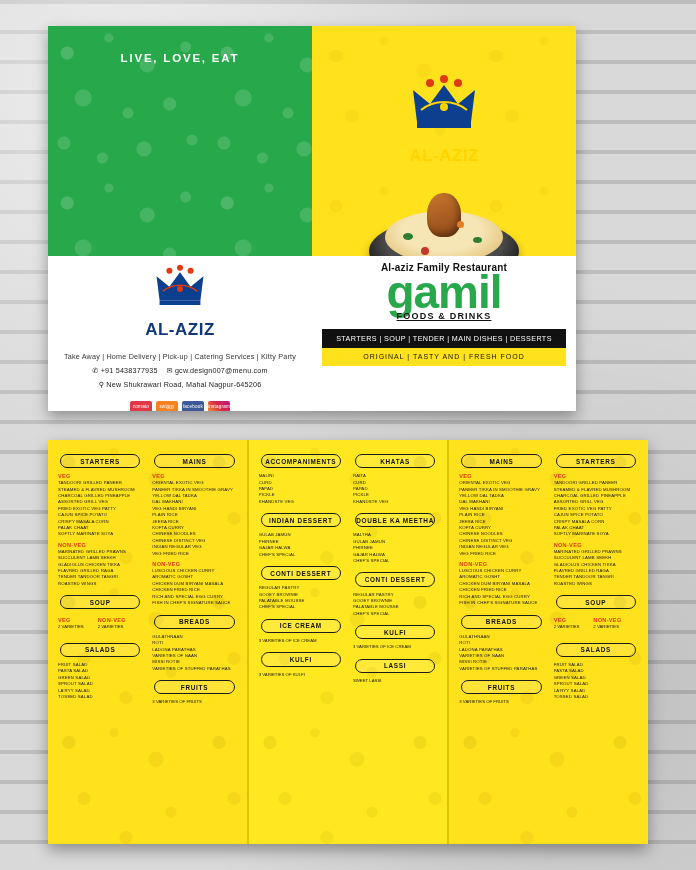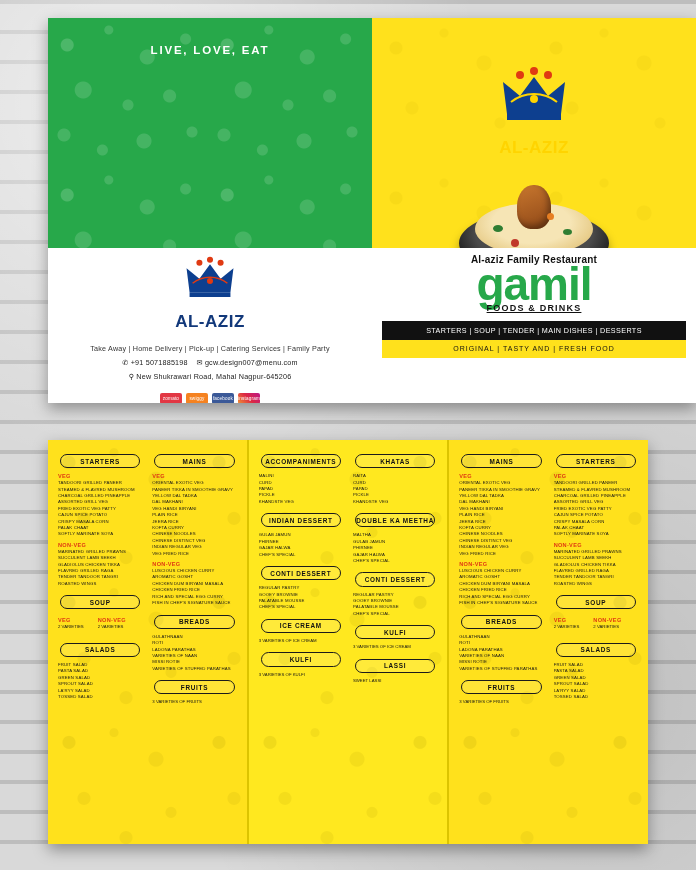--- a/index.html
+++ b/index.html
@@ -44,25 +44,24 @@
   
   .sheet {
     position: absolute;
     box-shadow: 0 6px 14px rgba(0,0,0,0.35);
     overflow: hidden;
   }
 
   
   #outer {
     left: 48px;
-    top: 18px;
-    width: 600px;
+    top: 26px;
+    width: 528px;
     height: 385px;
     background: #fff;
-    padding-left: 48px;
   }
   .outer-top {
     position: absolute;
     left: 0; top: 0;
     width: 100%; height: 230px;
     display: flex;
   }
   .panel-green {
     width: 50%;
     height: 100%;
@@ -416,24 +415,24 @@
             <path d="M10 48 L6 16 L23 30 L37 11 L51 30 L68 16 L64 48 Z" fill="#0d3f8f"></path>
             <path d="M10 48 h54 v6 h-54 z" fill="#0d3f8f"></path>
             <path d="M14 36 q10 -8 23 -8 q13 0 23 8" fill="none" stroke="#e03a12" stroke-width="2"></path>
             <circle cx="37" cy="33" r="4" fill="#e03a12"></circle>
           </svg>
         </div>
         <span class="brandname">AL-AZIZ</span>
       </div>
 
       <div class="contact-lines">
-        <div class="services">Take Away | Home Delivery | Pick-up | Catering Services | Family Party</div>
+        <div class="services">Take Away | Home Delivery | Pick-up | Catering Services | Kitty Party</div>
         <div class="phone">
           <span>✆</span>
-          <span>+91 5071885198</span>
+          <span>+91 5438377935</span>
           &nbsp;&nbsp;
           <span>✉</span>
           <span>gcw.design007@menu.com</span>
         </div>
         <div>
           <span>⚲</span>
           <span>New Shukrawari Road, Mahal Nagpur-645206</span>
         </div>
       </div>
 

